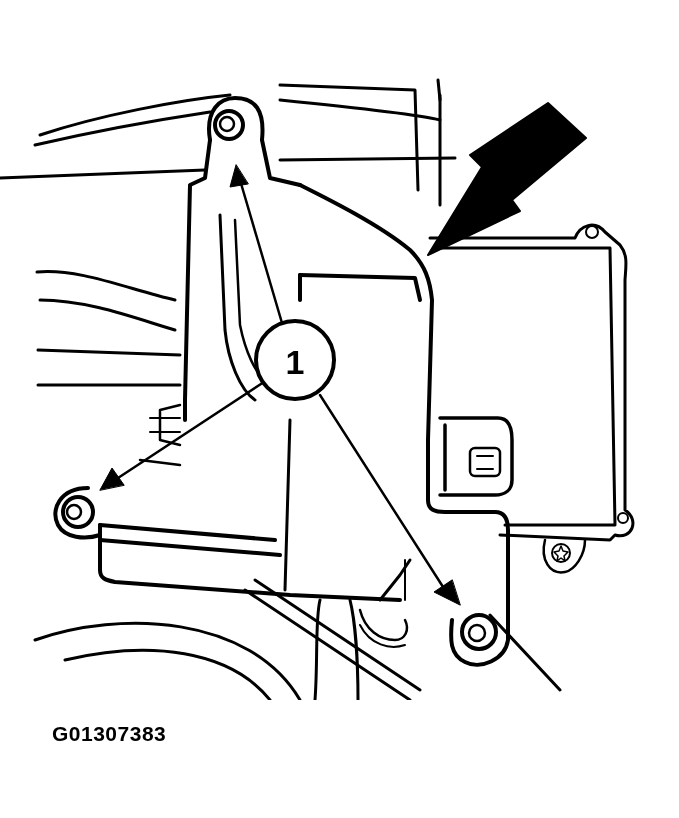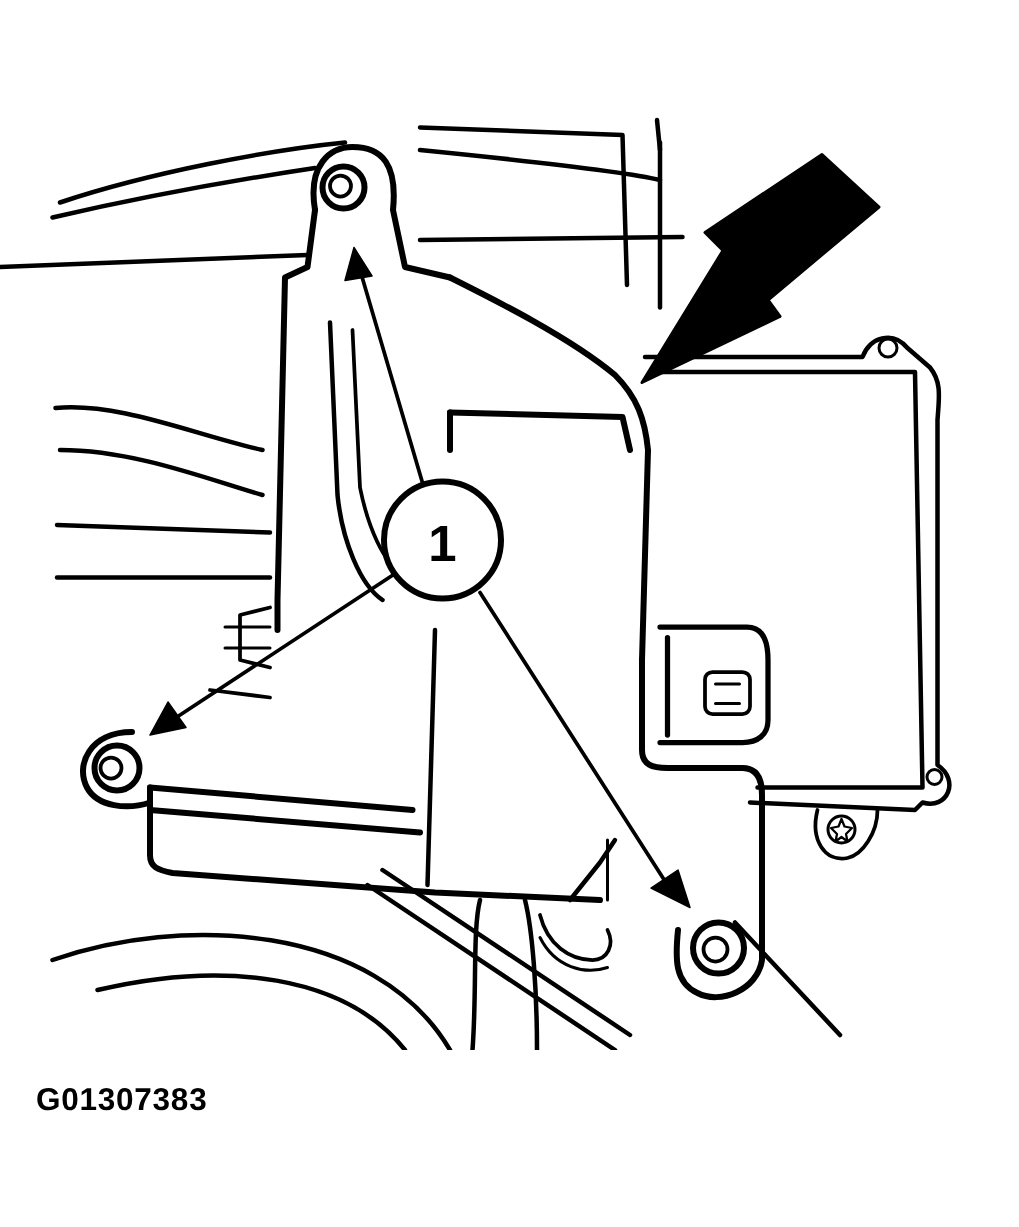--- a/index.html
+++ b/index.html
@@ -1,18 +1,18 @@
 <!DOCTYPE html>
 <html><head>
 <meta charset="utf-8">
 <style>
   html, body { margin: 0; padding: 0; background: #ffffff; }
   body { width: 679px; height: 818px; position: relative; overflow: hidden; font-family: "Liberation Sans", sans-serif; }
   #figure { position: absolute; left: 0; top: 0; width: 679px; height: 700px; }
-  .caption { position: absolute; left: 24px; top: 722px; font-family: "Liberation Sans", sans-serif; font-size: 21px; font-weight: bold; color: #000; letter-spacing: 0.5px; }
+  .caption { position: absolute; left: 52px; top: 722px; font-family: "Liberation Sans", sans-serif; font-size: 21px; font-weight: bold; color: #000; letter-spacing: 0.5px; }
   .callout-text { font-family: "Liberation Sans", sans-serif; font-weight: bold; font-size: 34px; }
 </style>
 </head>
 <body>
 
 <svg id="figure" viewBox="0 0 679 700" xmlns="http://www.w3.org/2000/svg" fill="none" stroke="#000" stroke-linecap="round" stroke-linejoin="round">
 
   <g stroke-width="3">
     <path d="M40 135 C 100 115, 180 100, 230 95"></path>
     <path d="M35 145 C 100 130, 170 118, 210 112"></path>

